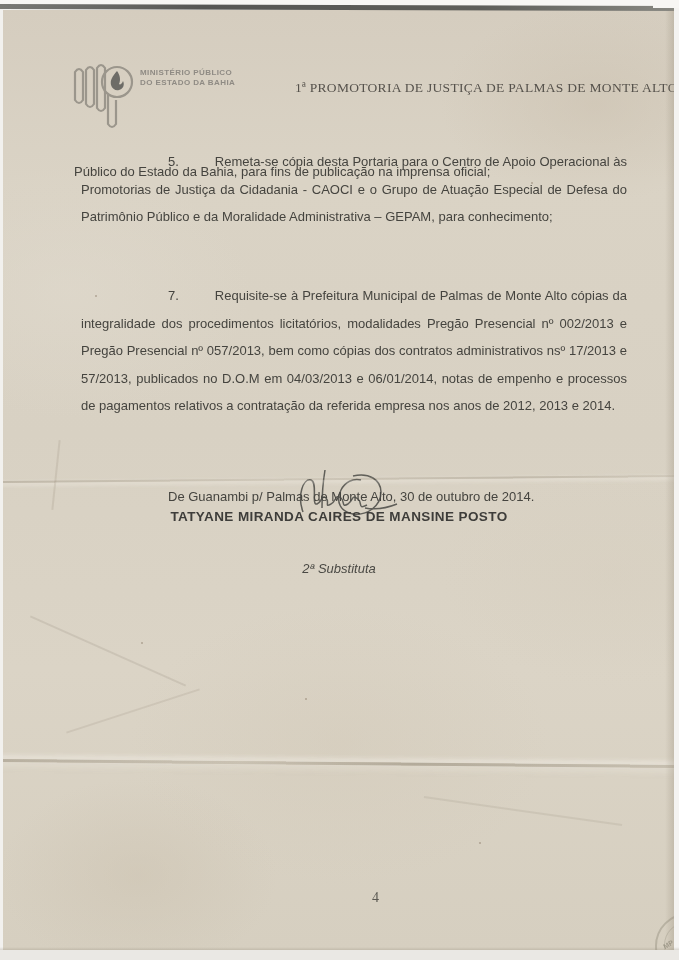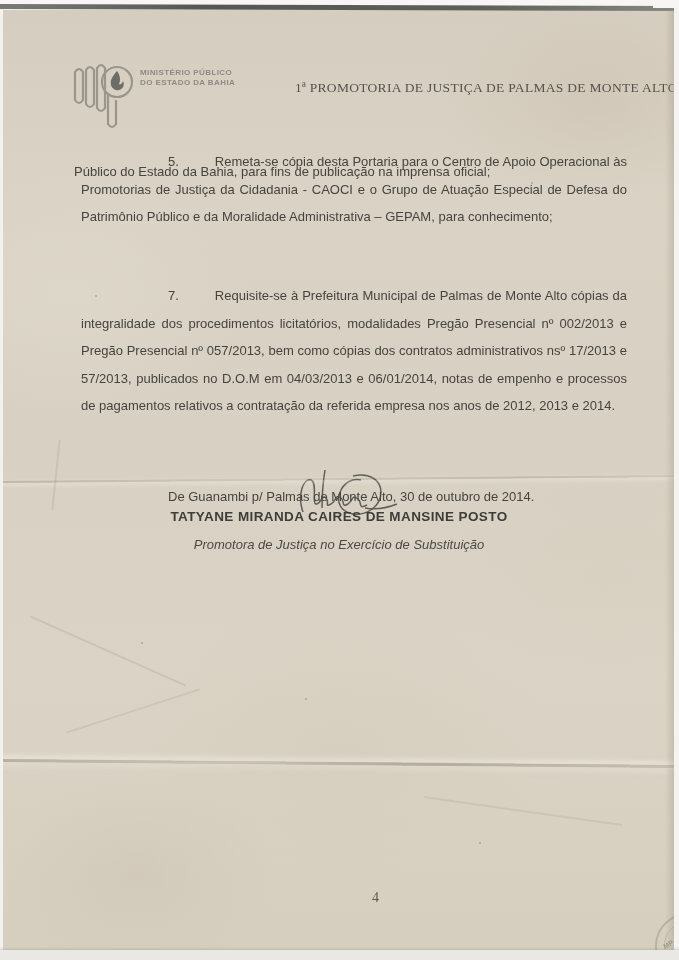--- a/index.html
+++ b/index.html
@@ -111,21 +111,21 @@
     <svg width="110" height="62" viewBox="0 0 110 62">
       <g fill="none" stroke="#4a4a46" stroke-width="1.5" opacity="0.85">
         <path d="M34,2 C32,14 31,26 31,40"></path>
         <path d="M12,44 C6,28 12,10 20,12 C27,14 20,38 26,36 C31,34 31,26 35,30 C39,34 33,40 40,36 C46,32 44,26 50,30 C54,33 50,40 57,36 C63,32 60,26 67,31 C72,35 66,42 76,37"></path>
         <path d="M62,8 C78,4 90,12 90,24 C90,38 76,48 62,46 C50,44 44,34 50,22 C54,14 62,10 70,12"></path>
         <path d="M74,40 C84,42 96,40 106,36"></path>
       </g>
     </svg>
   </div>
   <div class="sig-name">TATYANE MIRANDA CAIRES DE MANSINE POSTO</div>
-  <div class="sig-role">Promotora de Justiça no Exercício de Substituição</div>
+  <div class="sig-sub">2ª Substituta</div>
 
   <div class="page-num">4</div>
 
   <div class="crease crease-mid"></div>
   <div class="crease crease-low"></div>
   <div class="crease crease-d1"></div>
   <div class="crease crease-d2"></div>
   <div class="crease crease-d3"></div>
   <div class="crease crease-left"></div>
   <div class="speck" style="left:92px;top:285px;"></div>

